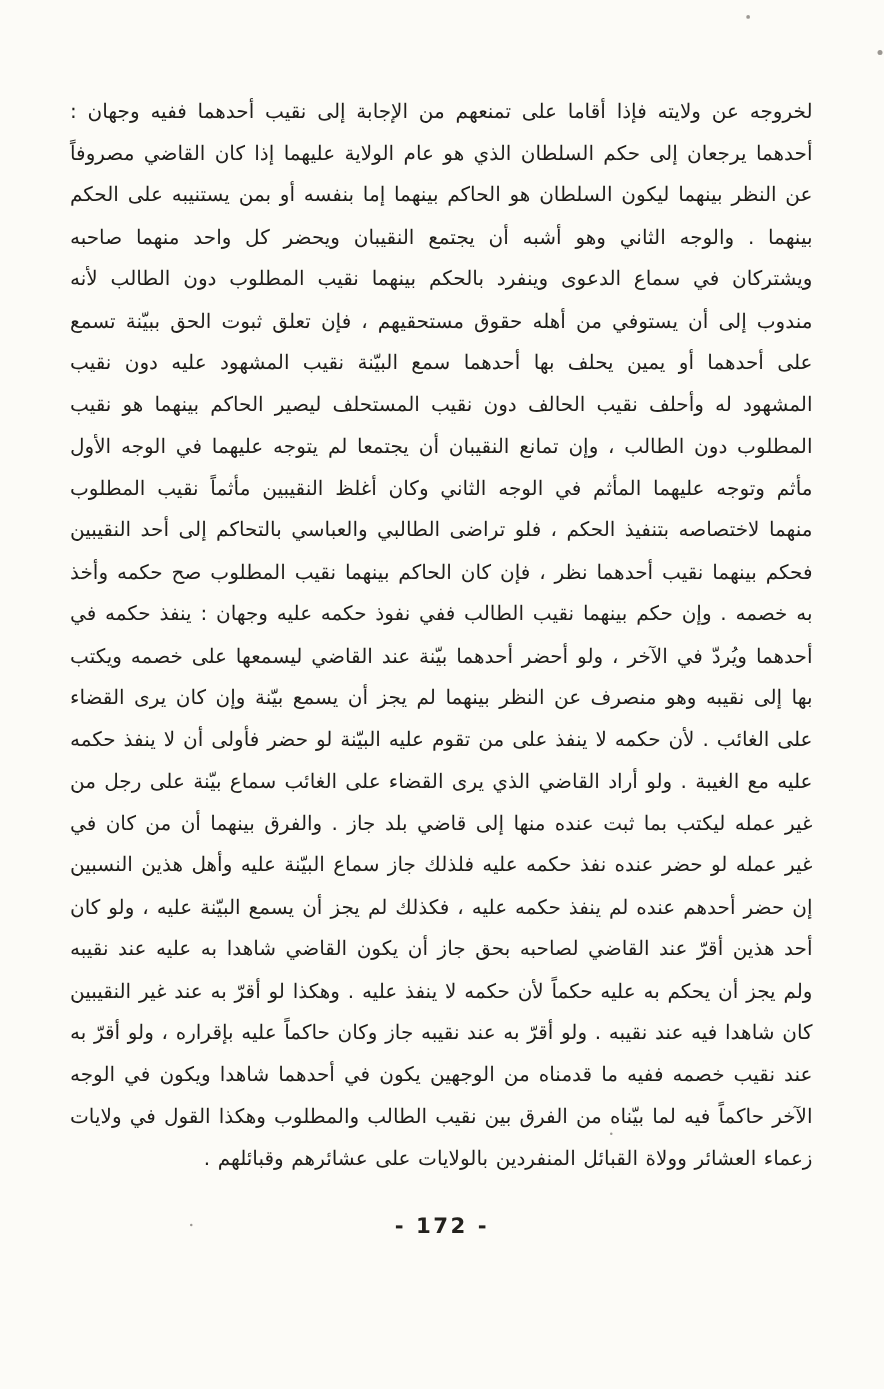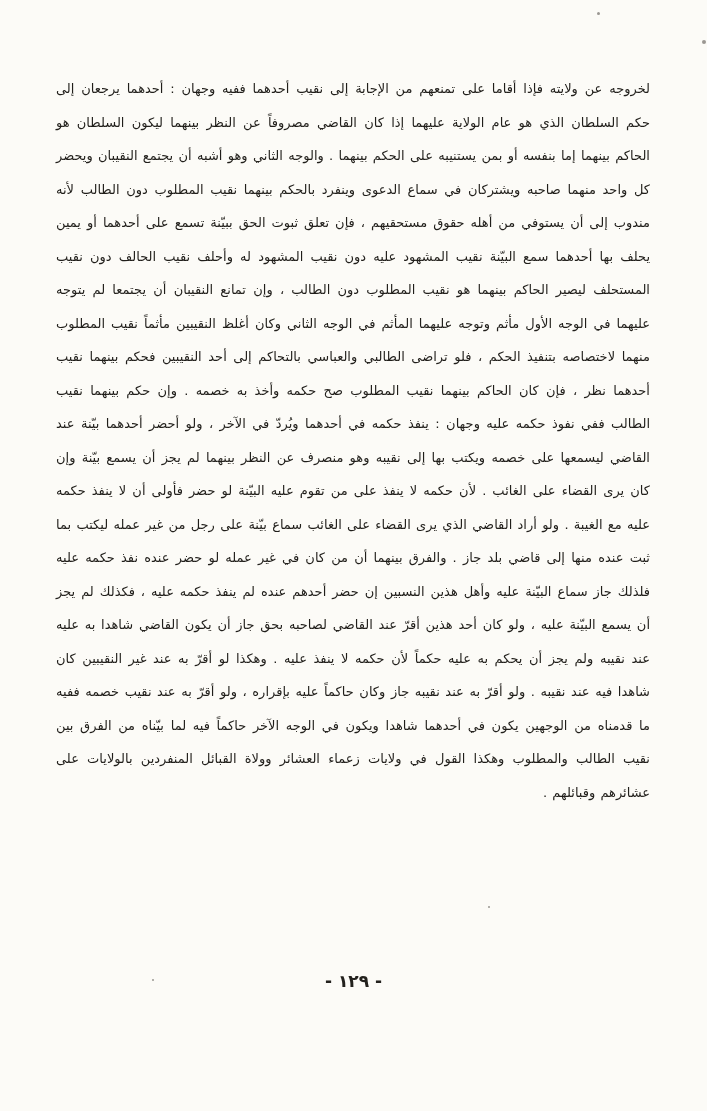--- a/index.html
+++ b/index.html
@@ -22,21 +22,21 @@
     overflow: hidden;
   }
   .text-block {
     position: absolute;
     top: 72px;
     right: 57px;
     width: 594px;
     direction: rtl;
     unicode-bidi: embed;
     text-align: justify;
-    font-size: 13px;
+    font-size: 16px;
     line-height: 33.5px;
     color: #201e1a;
     word-spacing: 1px;
   }
   .page-number {
     position: absolute;
     top: 971px;
     left: 0;
     width: 100%;
     text-align: center;
@@ -57,20 +57,20 @@
   .speck.s3 { left: 306px; top: 88px;  width: 2px; height: 2px; }
   .speck.s4 { left: 488px; top: 906px; width: 2px; height: 2px; }
   .speck.s5 { left: 152px; top: 979px; width: 2px; height: 2px; }
 </style>
 </head>
 <body>
 
 <div class="page">
   <div class="text-block">لخروجه عن ولايته فإذا أقاما على تمنعهم من الإجابة إلى نقيب أحدهما ففيه وجهان : أحدهما يرجعان إلى حكم السلطان الذي هو عام الولاية عليهما إذا كان القاضي مصروفاً عن النظر بينهما ليكون السلطان هو الحاكم بينهما إما بنفسه أو بمن يستنيبه على الحكم بينهما . والوجه الثاني وهو أشبه أن يجتمع النقيبان ويحضر كل واحد منهما صاحبه ويشتركان في سماع الدعوى وينفرد بالحكم بينهما نقيب المطلوب دون الطالب لأنه مندوب إلى أن يستوفي من أهله حقوق مستحقيهم ، فإن تعلق ثبوت الحق ببيّنة تسمع على أحدهما أو يمين يحلف بها أحدهما سمع البيّنة نقيب المشهود عليه دون نقيب المشهود له وأحلف نقيب الحالف دون نقيب المستحلف ليصير الحاكم بينهما هو نقيب المطلوب دون الطالب ، وإن تمانع النقيبان أن يجتمعا لم يتوجه عليهما في الوجه الأول مأثم وتوجه عليهما المأثم في الوجه الثاني وكان أغلظ النقيبين مأثماً نقيب المطلوب منهما لاختصاصه بتنفيذ الحكم ، فلو تراضى الطالبي والعباسي بالتحاكم إلى أحد النقيبين فحكم بينهما نقيب أحدهما نظر ، فإن كان الحاكم بينهما نقيب المطلوب صح حكمه وأخذ به خصمه . وإن حكم بينهما نقيب الطالب ففي نفوذ حكمه عليه وجهان : ينفذ حكمه في أحدهما ويُردّ في الآخر ، ولو أحضر أحدهما بيّنة عند القاضي ليسمعها على خصمه ويكتب بها إلى نقيبه وهو منصرف عن النظر بينهما لم يجز أن يسمع بيّنة وإن كان يرى القضاء على الغائب . لأن حكمه لا ينفذ على من تقوم عليه البيّنة لو حضر فأولى أن لا ينفذ حكمه عليه مع الغيبة . ولو أراد القاضي الذي يرى القضاء على الغائب سماع بيّنة على رجل من غير عمله ليكتب بما ثبت عنده منها إلى قاضي بلد جاز . والفرق بينهما أن من كان في غير عمله لو حضر عنده نفذ حكمه عليه فلذلك جاز سماع البيّنة عليه وأهل هذين النسبين إن حضر أحدهم عنده لم ينفذ حكمه عليه ، فكذلك لم يجز أن يسمع البيّنة عليه ، ولو كان أحد هذين أقرّ عند القاضي لصاحبه بحق جاز أن يكون القاضي شاهدا به عليه عند نقيبه ولم يجز أن يحكم به عليه حكماً لأن حكمه لا ينفذ عليه . وهكذا لو أقرّ به عند غير النقيبين كان شاهدا فيه عند نقيبه . ولو أقرّ به عند نقيبه جاز وكان حاكماً عليه بإقراره ، ولو أقرّ به عند نقيب خصمه ففيه ما قدمناه من الوجهين يكون في أحدهما شاهدا ويكون في الوجه الآخر حاكماً فيه لما بيّناه من الفرق بين نقيب الطالب والمطلوب وهكذا القول في ولايات زعماء العشائر وولاة القبائل المنفردين بالولايات على عشائرهم وقبائلهم .</div>
 
-  <div class="page-number">- ١٢٩ -</div>
+  <div class="page-number">- 172 -</div>
 
   <div class="speck s1"></div>
   <div class="speck s2"></div>
   <div class="speck s3"></div>
   <div class="speck s4"></div>
   <div class="speck s5"></div>
 </div>
 
 </body></html>

